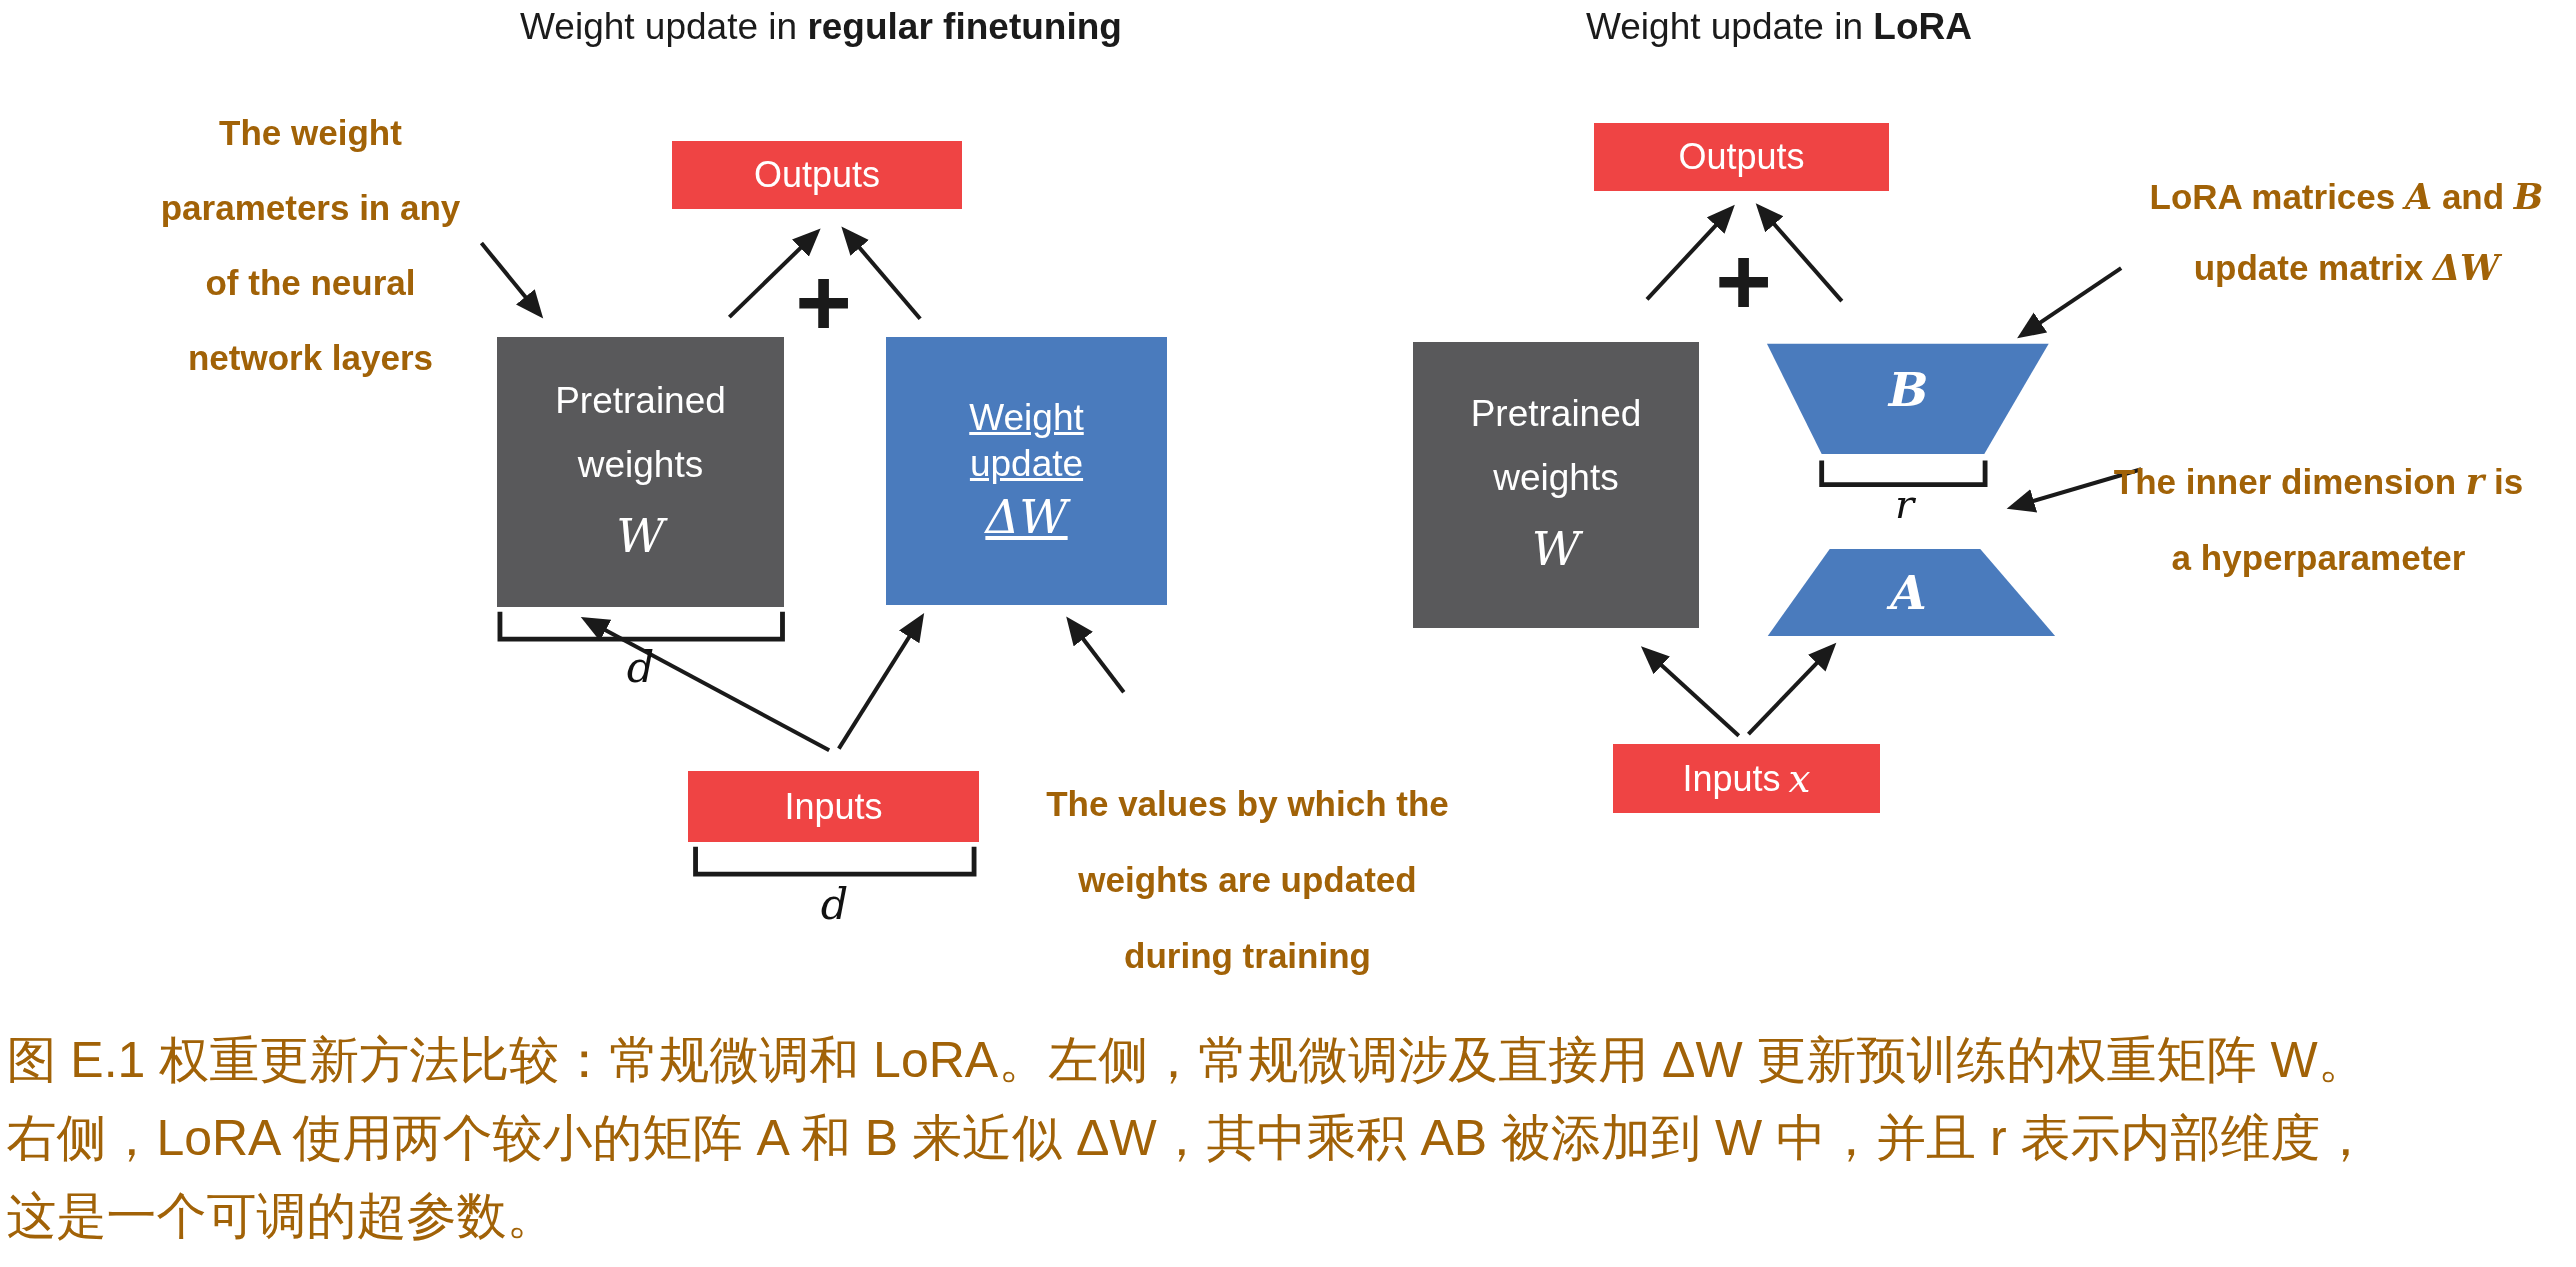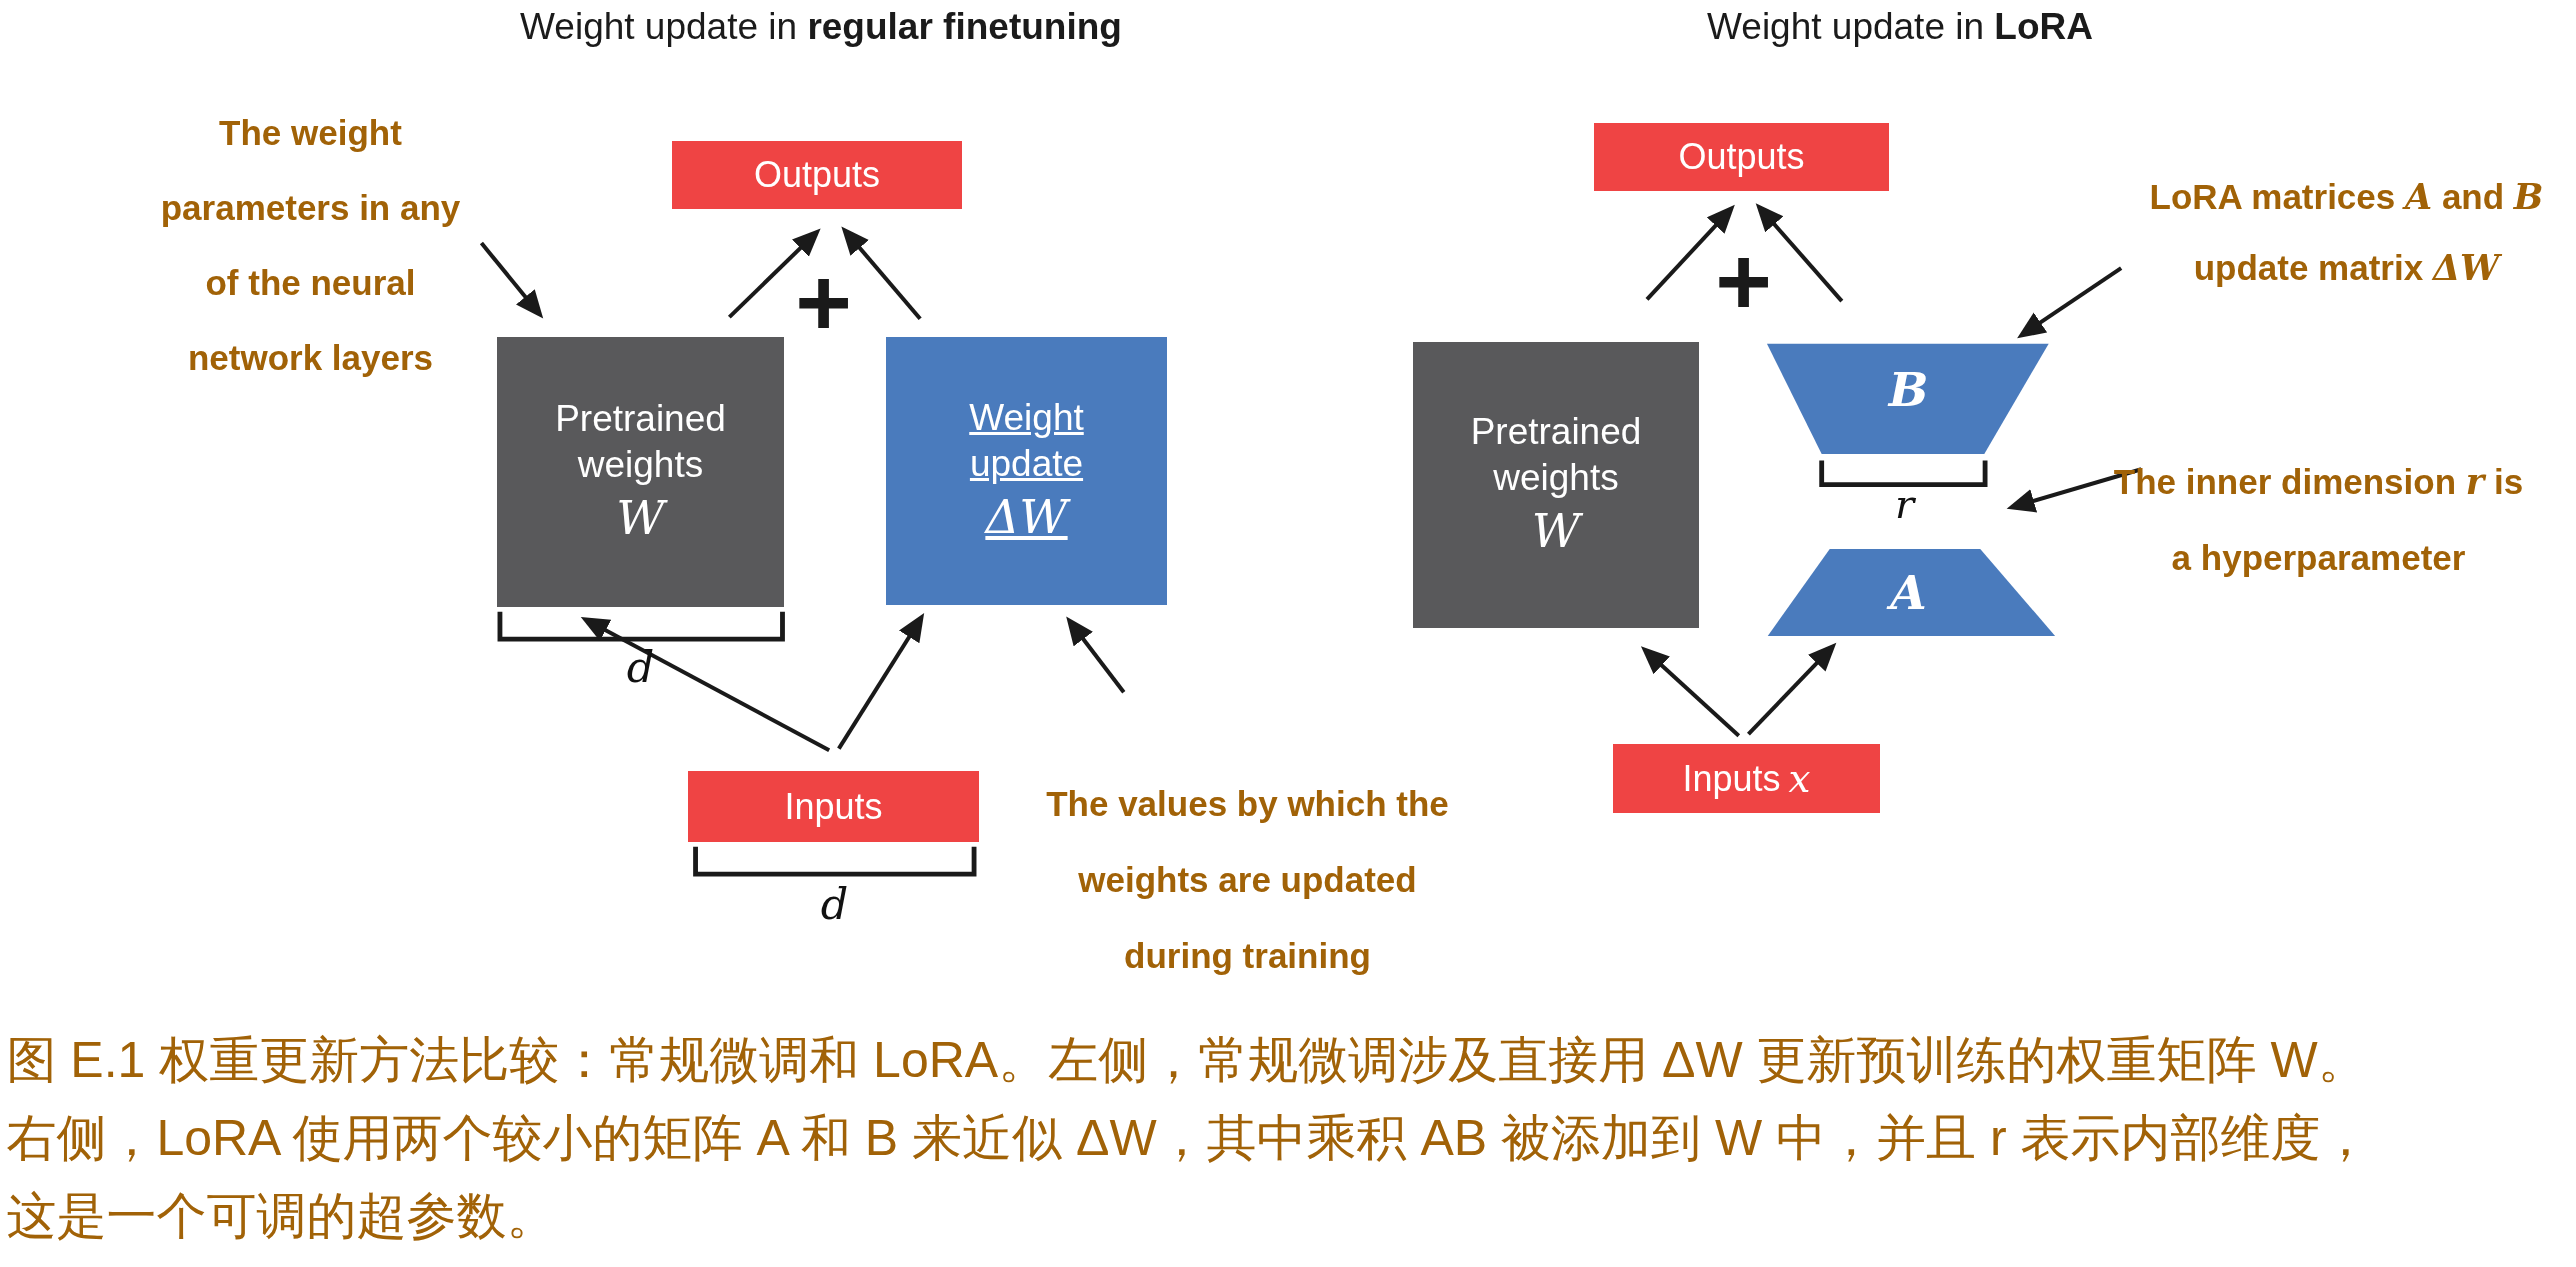--- a/index.html
+++ b/index.html
@@ -9,21 +9,21 @@
   svg.overlay{position:absolute;left:0;top:0;width:2576px;height:1267px;}
   .title{font-size:37px;text-align:center;color:#1b1b1b;}
   .title b{font-weight:700;}
   .note{font-weight:700;font-size:35px;line-height:75px;text-align:center;color:#a16207;}
   .note .math{font-family:"DejaVu Serif",serif;font-style:italic;font-weight:600;}
   .blackbox{background:#ef4444;color:#fff;display:flex;align-items:center;justify-content:center;
             font-size:36px;}
   .bigbox{display:flex;flex-direction:column;align-items:center;justify-content:center;color:#fff;}
   .bigbox .ln{font-size:37px;line-height:46px;}
   .bigbox .sym{font-family:"DejaVu Serif",serif;font-style:italic;font-size:47px;line-height:60px;}
-  .graybox{background:#59595B;}
+  .graybox{background:#59595B;gap:18px;}
   .bluebox{background:#4A7BBD;}
   .plus{font-size:97px;font-weight:700;color:#1a1a1a;text-align:center;line-height:105px;}
   .dim{font-family:"DejaVu Serif",serif;font-style:italic;font-size:43px;color:#111;
        text-align:center;}
   .traplabel{font-family:"DejaVu Serif",serif;font-style:italic;font-weight:600;font-size:47px;
              color:#fff;text-align:center;line-height:52px;}
   .caption{font-size:50px;line-height:78px;white-space:nowrap;}
 </style>
 </head>
 <body>
@@ -95,21 +95,21 @@
   </div>
 
   <div class="abs dim" style="left:786px;top:879px;width:97px;"><span>d</span></div>
 
   <div class="abs note" style="left:998px;top:766px;width:499px;line-height:76px;">
     <div>The values by which the</div>
     <div>weights are updated</div>
     <div>during training</div>
   </div>
 
-  <div class="abs title" style="left:1465px;top:6.4px;width:628px;text-align:right;">
+  <div class="abs title" style="left:1465px;top:6.4px;width:628px;">
     <span>Weight update in </span><b>LoRA</b>
   </div>
 
   <div class="abs blackbox" style="left:1594px;top:123px;width:295px;height:68px;">
     <span>Outputs</span>
   </div>
 
   <div class="abs plus" style="left:1695px;top:229px;width:97px;height:105px;"><span>+</span></div>
 
   <div class="abs bigbox graybox" style="left:1413px;top:342px;width:286px;height:286px;">

